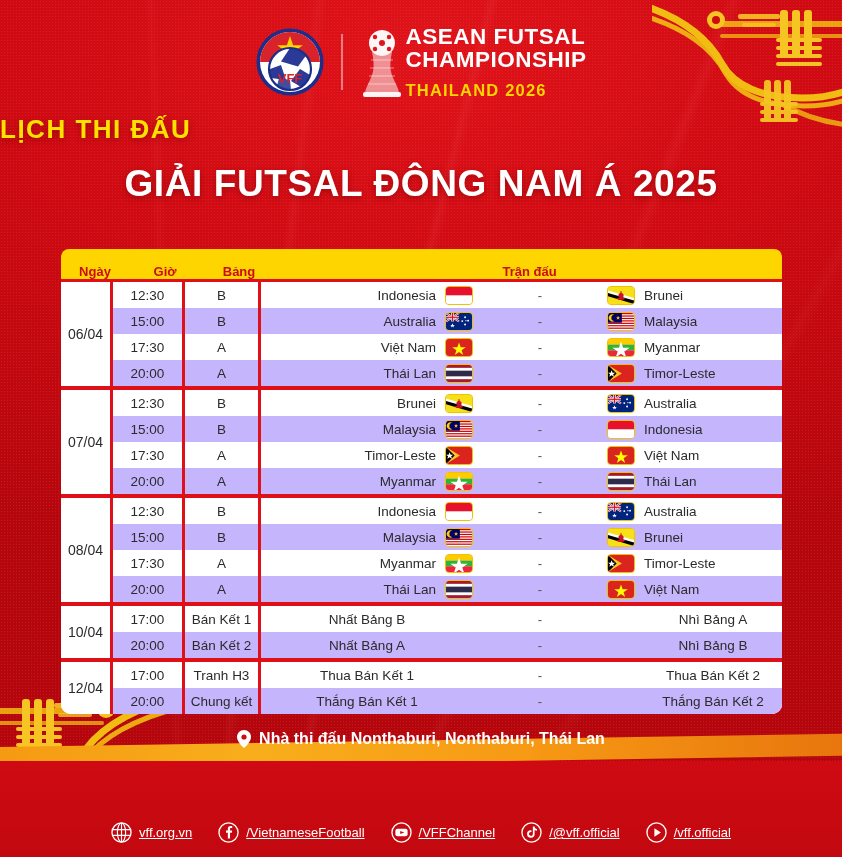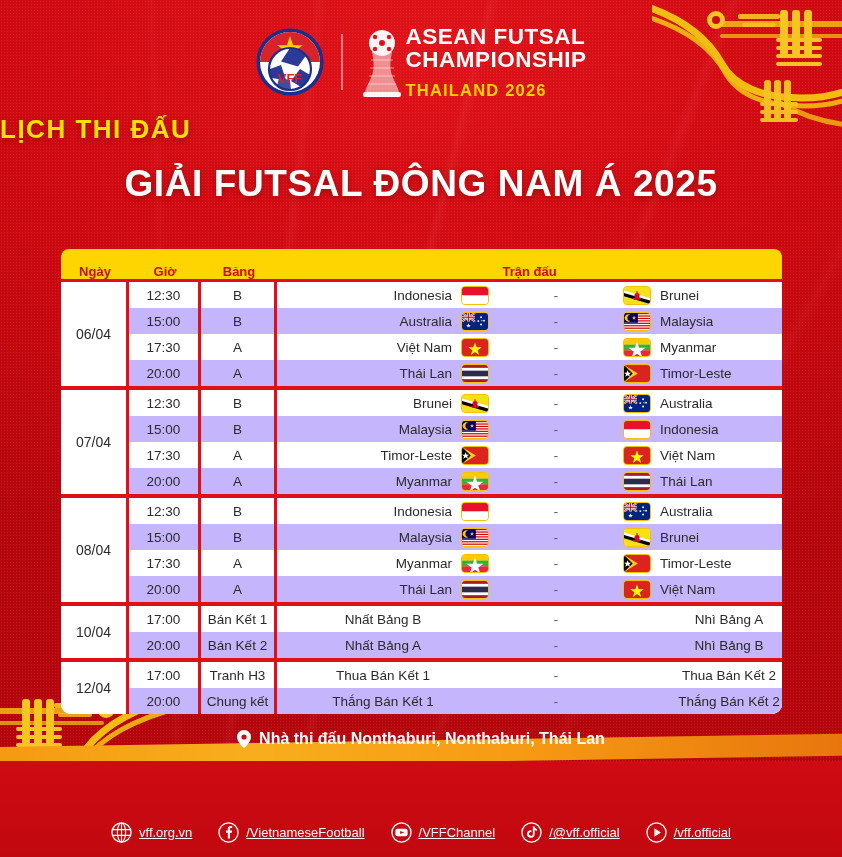--- a/index.html
+++ b/index.html
@@ -108,21 +108,21 @@
 
   .dateblock {
     display: flex;
     border-top: 4px solid #e01018;
     background: #ffffff;
   }
   .dateblock:first-child { border-top: 3px solid #e01018; }
   .dateblock:last-child  { border-bottom: 0; }
 
   .date-cell {
-    width: 68px; flex: none;
+    width: 52px; flex: none;
     display: flex; align-items: center; justify-content: center;
     font-size: 14px; color: #2b2b2b; background: #ffffff;
     border-right: 3px solid #e01018;
   }
   .rows { flex: 1 1 auto; }
 
   .row { display: flex; align-items: center; height: 26px; background: #ffffff; }
   .row.alt { background: #c4b5fd; }
 
   .row .c-time {

